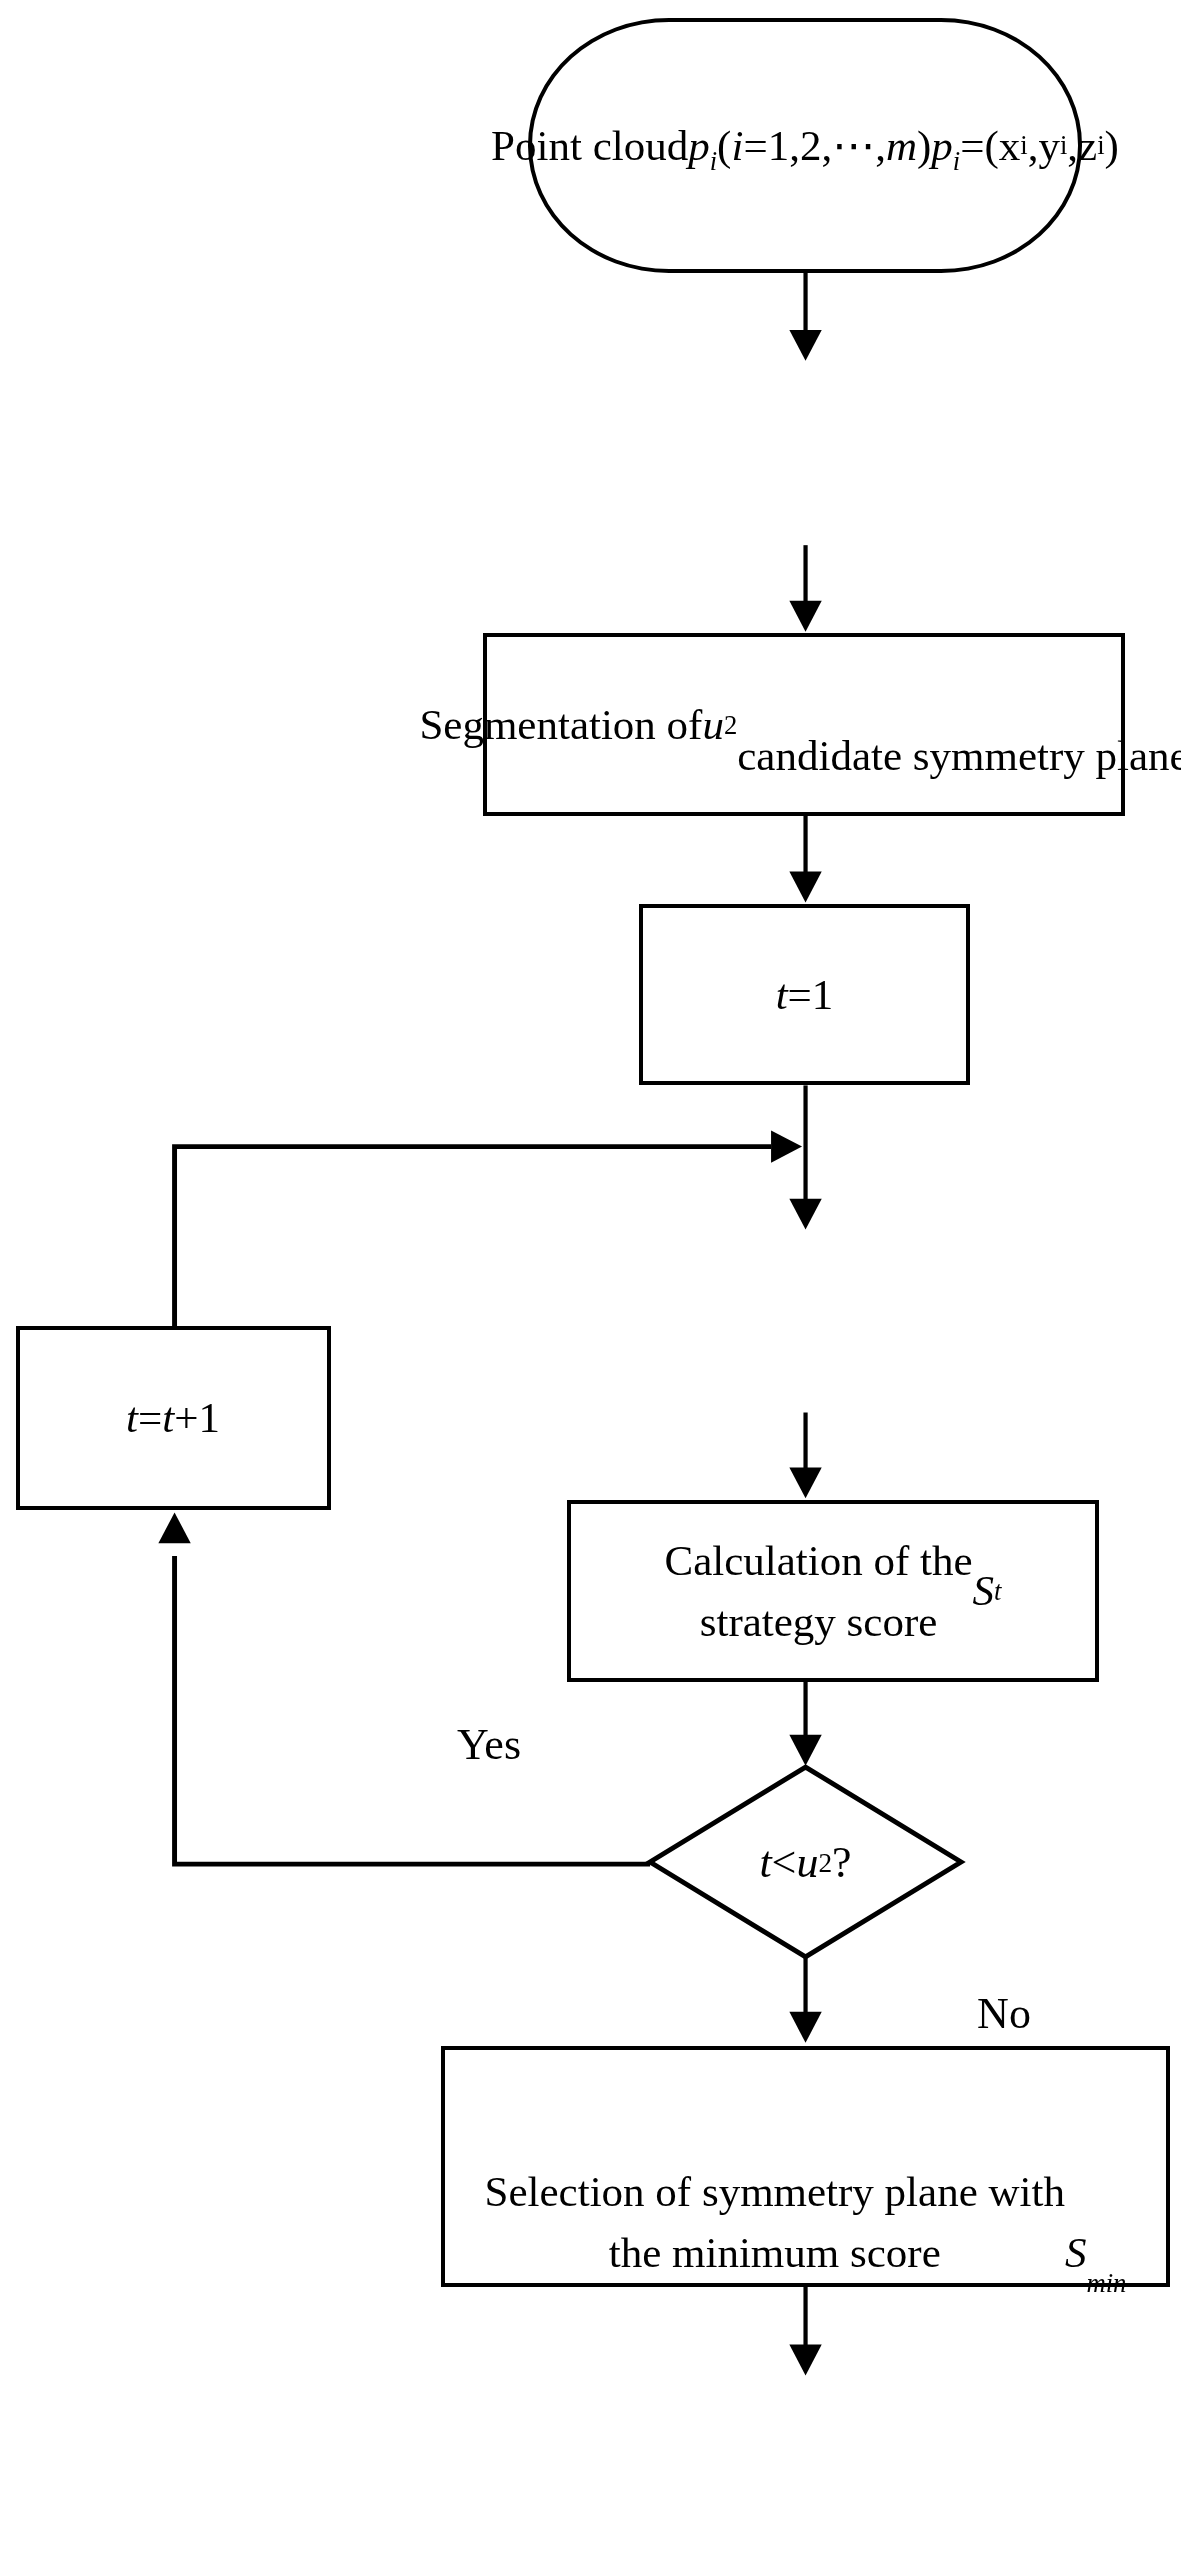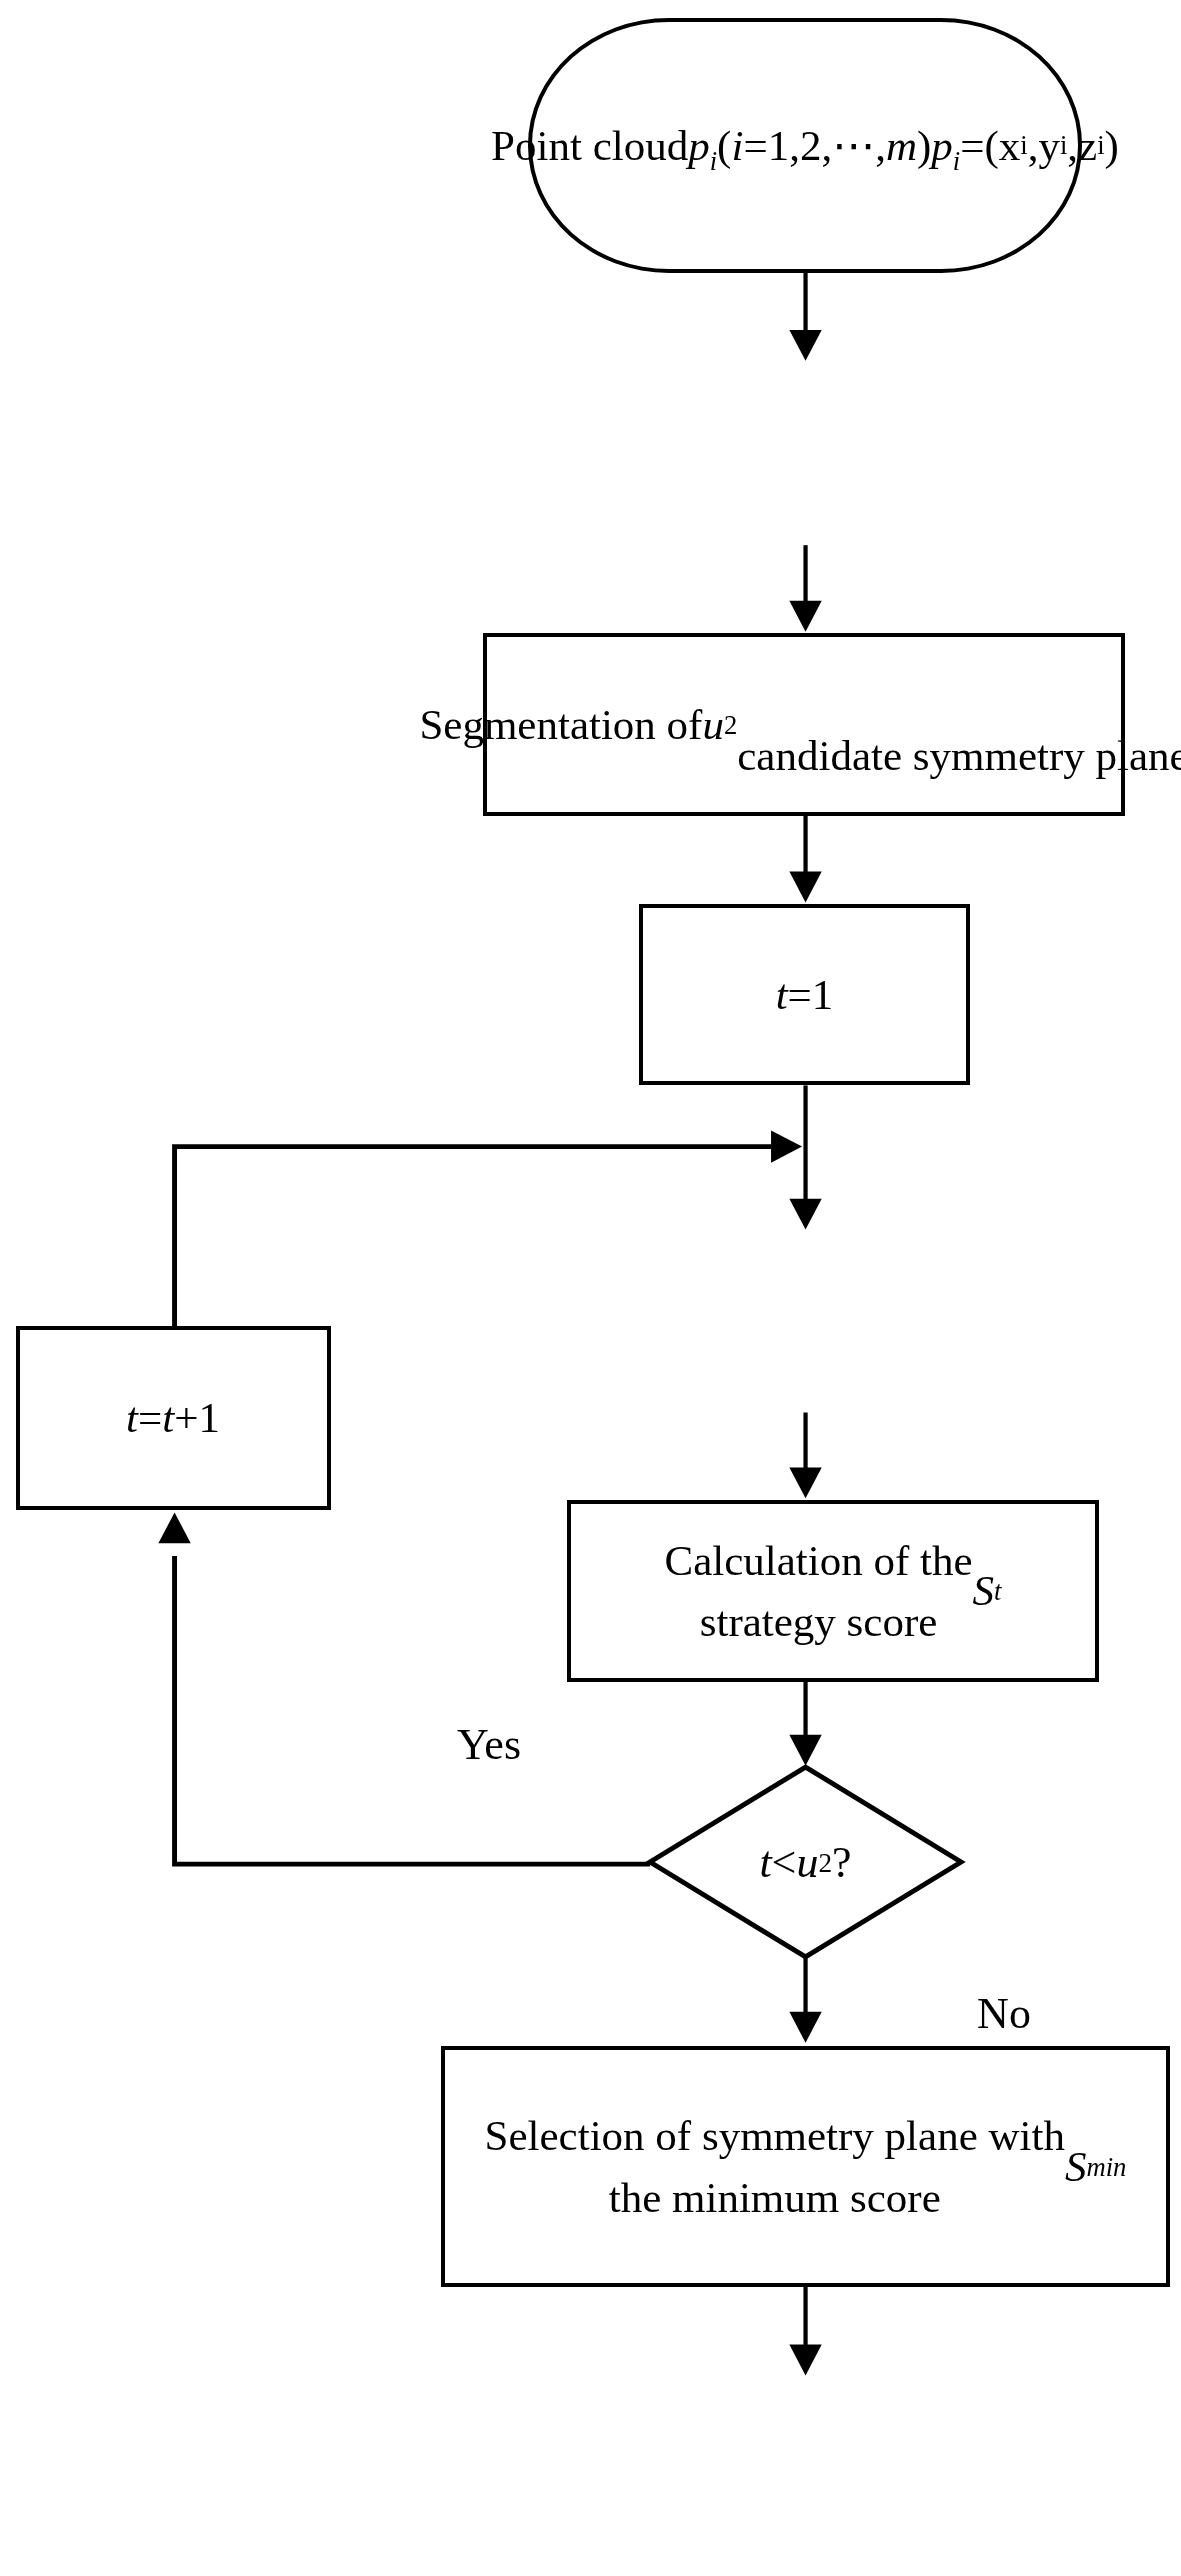--- a/index.html
+++ b/index.html
@@ -88,21 +88,21 @@
 
   <div class="node" style="left:639px;top:904px;width:331px;height:181px;"><i>t</i>=1</div>
 
 
   <div class="node" style="left:567px;top:1500px;width:532px;height:182px;">Calculation of the<br>strategy score <i>S</i><sub><i>t</i></sub></div>
 
   <div class="node" style="left:15.5px;top:1326px;width:315px;height:184px;"><i>t</i>=<i>t</i>+1</div>
 
   <div class="plain" style="left:665px;top:1828px;width:281px;height:69px;"><i>t</i>&lt;<i>u</i><sup>2</sup>?</div>
 
-  <div class="node" style="left:441px;top:2046px;width:729px;height:241px;">Selection of symmetry plane with<br>the minimum score <i>S</i><sub><i>min</i></sub></div>
+  <div class="node" style="left:441px;top:2046px;width:729px;height:241px;align-items:flex-end;">Selection of symmetry plane with<br>the minimum score <i>S</i><sub><i>min</i></sub></div>
 
 
   <div class="plain" style="left:436px;top:1720px;width:106px;height:49px;">Yes</div>
 
   <div class="plain" style="left:955px;top:1989px;width:98px;height:49px;">No</div>
 
 </div>
 
 
 </body></html>

